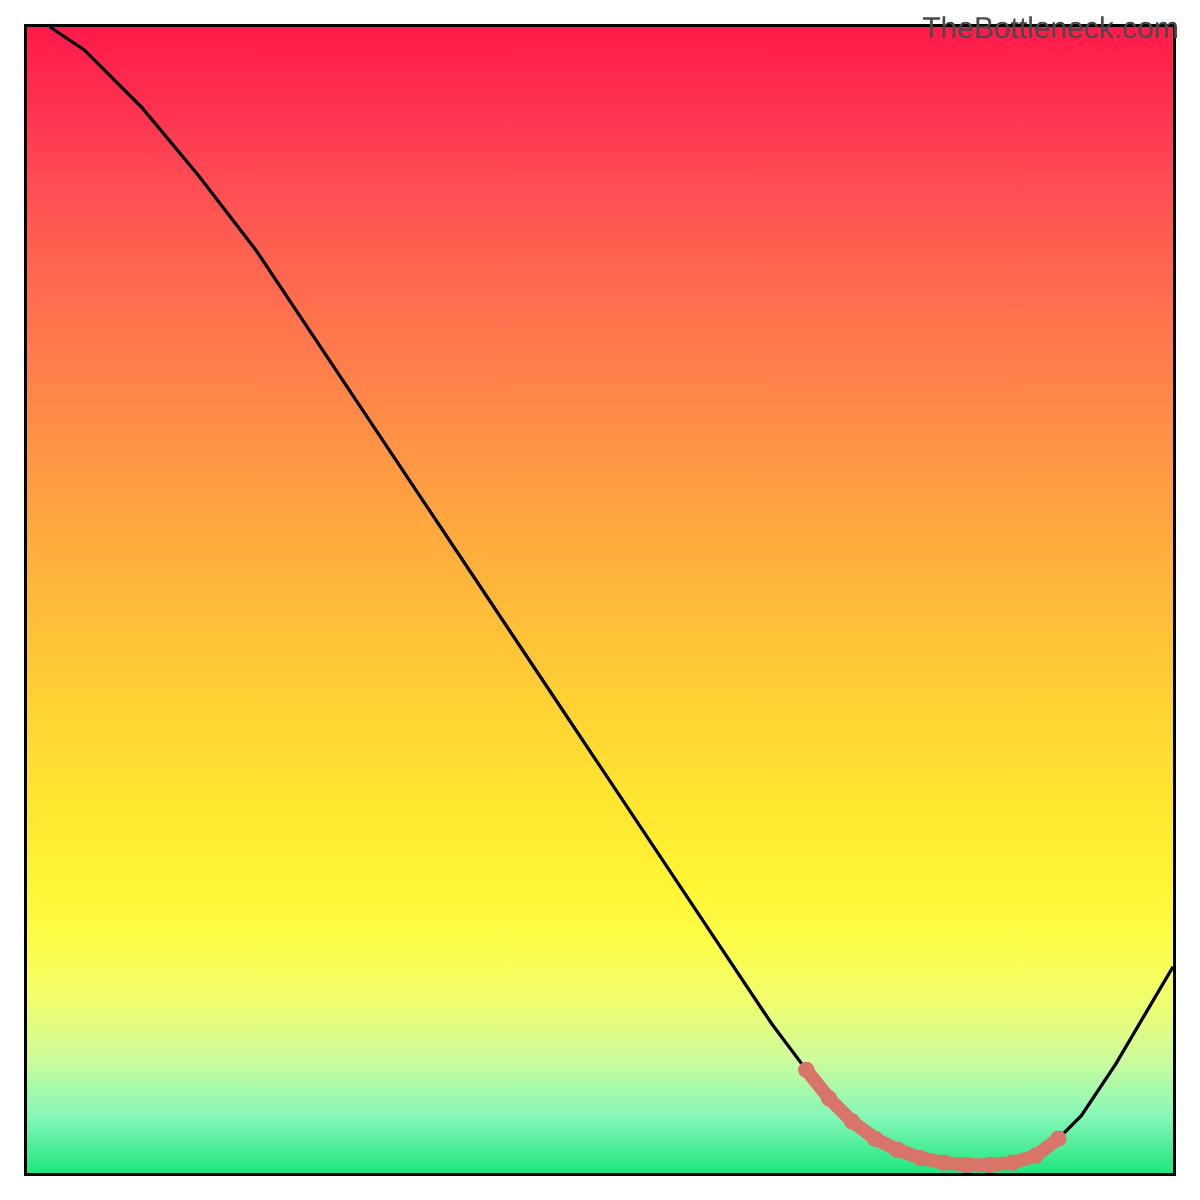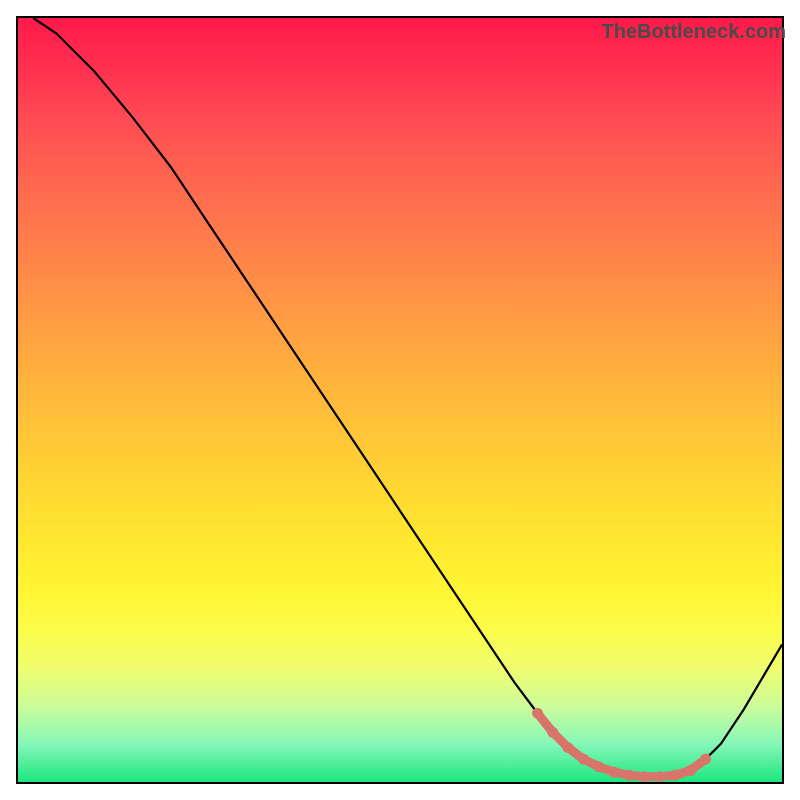--- a/index.html
+++ b/index.html
@@ -5,24 +5,24 @@
   * { margin: 0; padding: 0; box-sizing: border-box; }
   body {
     width: 800px;
     height: 800px;
     background: #ffffff;
     font-family: Arial, sans-serif;
     position: relative;
   }
   .watermark {
     position: absolute;
-    top: 20px;
+    top: 8px;
     right: 14px;
     font-size: 20px;
-    font-weight: bold;
+    font-weight: normal;
     color: #4a4a4a;
     z-index: 3;
   }
   .plot-area {
     position: absolute;
     left: 16px;
     top: 16px;
     width: 768px;
     height: 768px;
     border: 2.5px solid #000;

